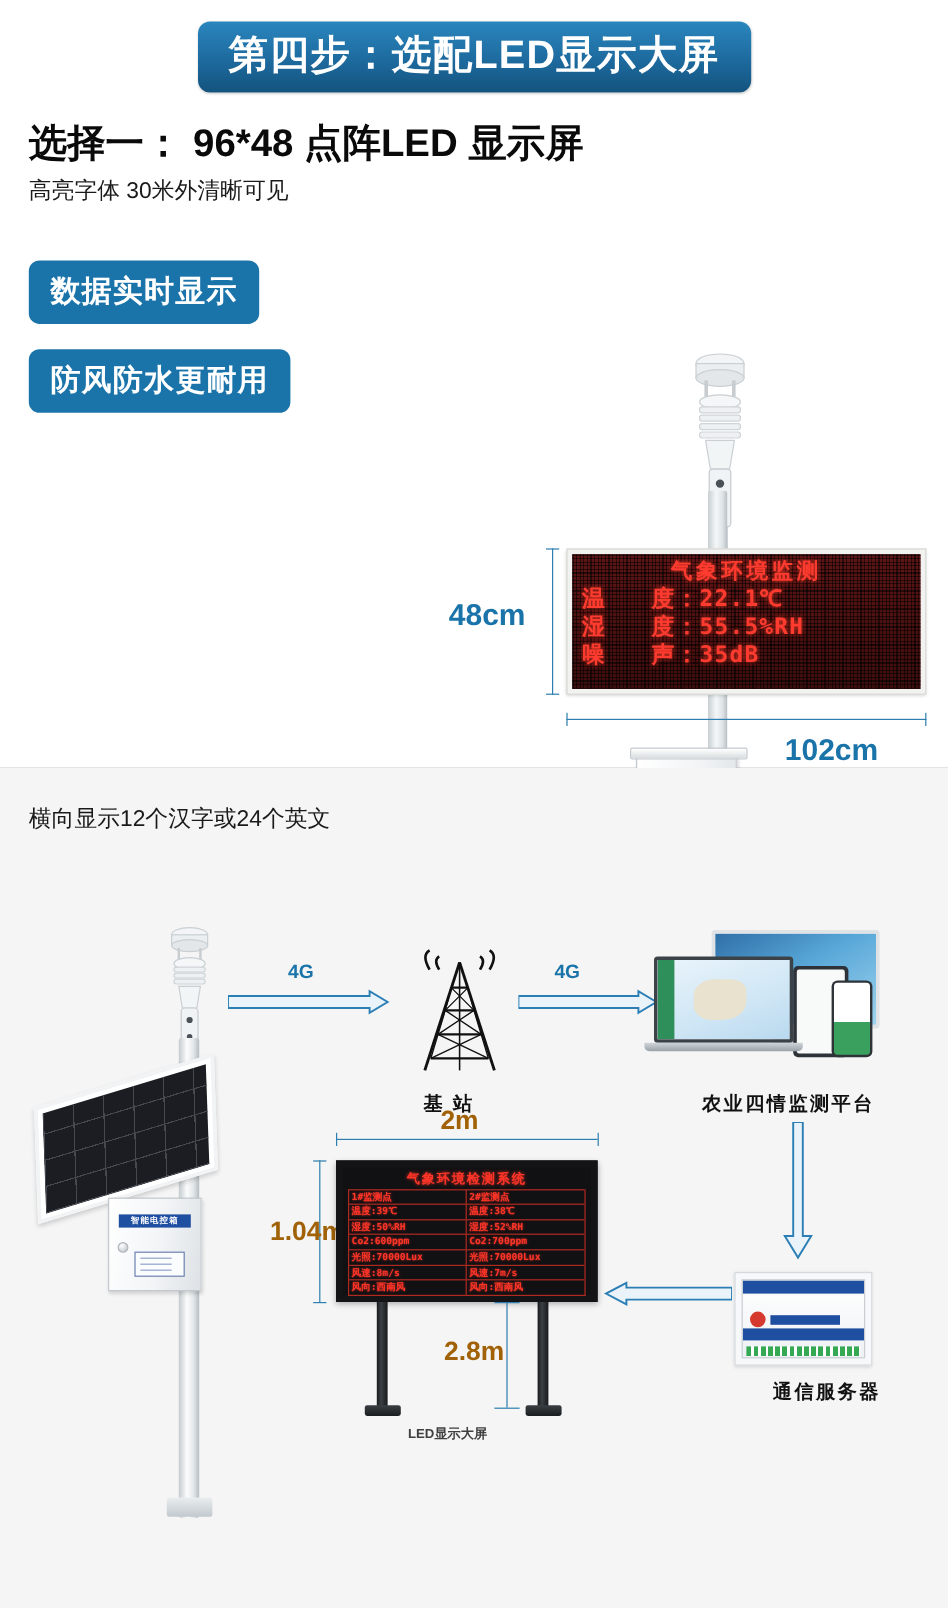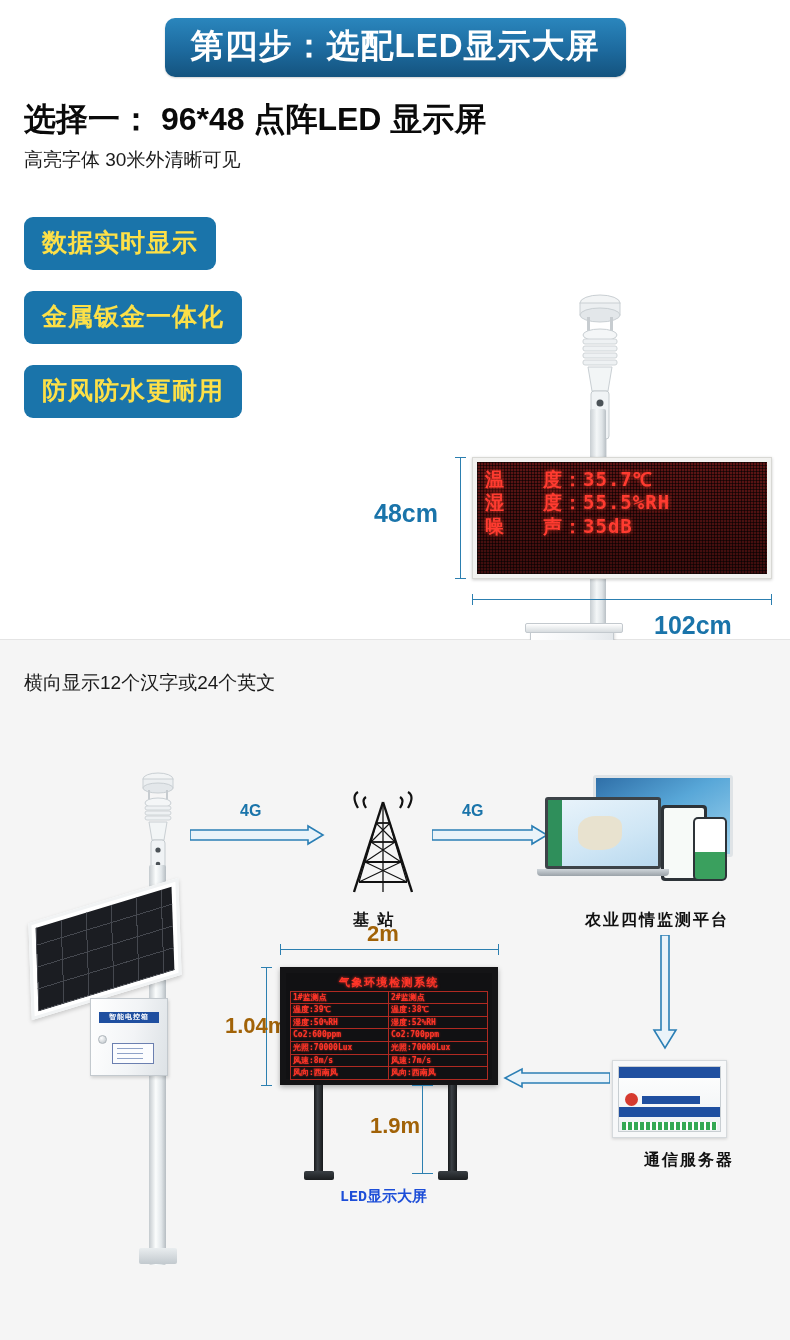--- a/index.html
+++ b/index.html
@@ -58,21 +58,21 @@
   .badges {
     margin-top: 44px;
     display: flex;
     flex-direction: column;
     gap: 21px;
     width: 268px;
   }
   .badge {
     background: #1a74aa;
     border-radius: 9px;
-    color: #fde047;
+    color: #ffffff;
     font-size: 25px;
     font-weight: bold;
     padding: 9px 18px 11px 18px;
     letter-spacing: 1px;
     white-space: nowrap;
     display: inline-block;
     width: fit-content;
   }
 
   
@@ -413,42 +413,41 @@
     background: linear-gradient(180deg,#3a3f44,#1a1d1f); border-radius:2px;
   }
   .foot-l { left: 42px; }
   .foot-r { left: 176px; }
 
   .dim2-lbl { position:absolute; color:#a16207; font-size:22px; font-weight:bold; }
   .dim-line { position:absolute; background:#2c7fb0; }
 
   .footnote {
     position:absolute;
-    color:#1d4ed8; font-size:15px; font-weight:bold; white-space:nowrap;font-family:Liberation Mono, monospace;
+    color:#404040; font-size:11px; font-weight:bold; white-space:nowrap;
   }
 </style>
 </head>
 <body>
 
 <div class="banner-wrap">
   <div class="banner">
     <div class="banner-text">第四步：选配LED显示大屏</div>
   </div>
 </div>
 
 <div class="section-one">
 
   <div class="sec-head">
     <div class="sec-title">选择一：  96*48 点阵LED 显示屏</div>
     <div class="sec-sub">高亮字体 30米外清晰可见</div>
   </div>
 
   <div class="badges">
     <div class="badge">数据实时显示</div>
-    <div class="badge">金属钣金一体化</div>
     <div class="badge">防风防水更耐用</div>
   </div>
 
   <div class="led1-zone">
 
     <svg class="sensor1" viewBox="0 0 56 168">
       <ellipse cx="28" cy="12" rx="20" ry="8" fill="#f2f4f5" stroke="#c9cfd3"></ellipse>
       <rect x="8" y="12" width="40" height="12" fill="#eceff1" stroke="#c9cfd3"></rect>
       <ellipse cx="28" cy="24" rx="20" ry="7" fill="#e3e7ea" stroke="#c9cfd3"></ellipse>
       <rect x="15" y="26" width="3" height="14" fill="#c7ccd0"></rect>
@@ -465,26 +464,27 @@
       <rect x="23" y="148" width="11" height="18" fill="#e7ebee" stroke="#c5cbcf"></rect>
     </svg>
 
     <div class="pole1"></div>
 
     <div class="dim-v1"></div>
     <div class="dim-lbl-48">48cm</div>
 
     <div class="led1-screen">
       <div class="led1-matrix">
+        <div class="led1-title">气象环境监测</div>
         <div class="led1-row">
           <span class="lbl">
             <span>温</span>
               <span>度：</span>
           </span>
-          <span class="val">35.7℃</span>
+          <span class="val">22.1℃</span>
         </div>
         <div class="led1-row">
           <span class="lbl">
             <span>湿</span>
               <span>度：</span>
           </span>
           <span class="val">55.5%RH</span>
         </div>
         <div class="led1-row">
           <span class="lbl">
@@ -651,19 +651,19 @@
       </div>
 
       <div class="leg-l"></div>
       <div class="leg-r"></div>
       <div class="foot-l"></div>
       <div class="foot-r"></div>
 
       <div class="dim-line" style="left:160px; top:150px; width:1px; height:88px;"></div>
       <div class="dim-line" style="left:150px; top:150px; width:21px; height:1px;"></div>
       <div class="dim-line" style="left:150px; top:238px; width:21px; height:1px;"></div>
-      <div class="dim2-lbl" style="left:108px; top:178px;">1.9m</div>
+      <div class="dim2-lbl" style="left:108px; top:178px;">2.8m</div>
 
       <div class="footnote" style="left:78px; top:252px;">LED显示大屏</div>
     </div>
 
   </div>
 </div>
 
 </body></html>

